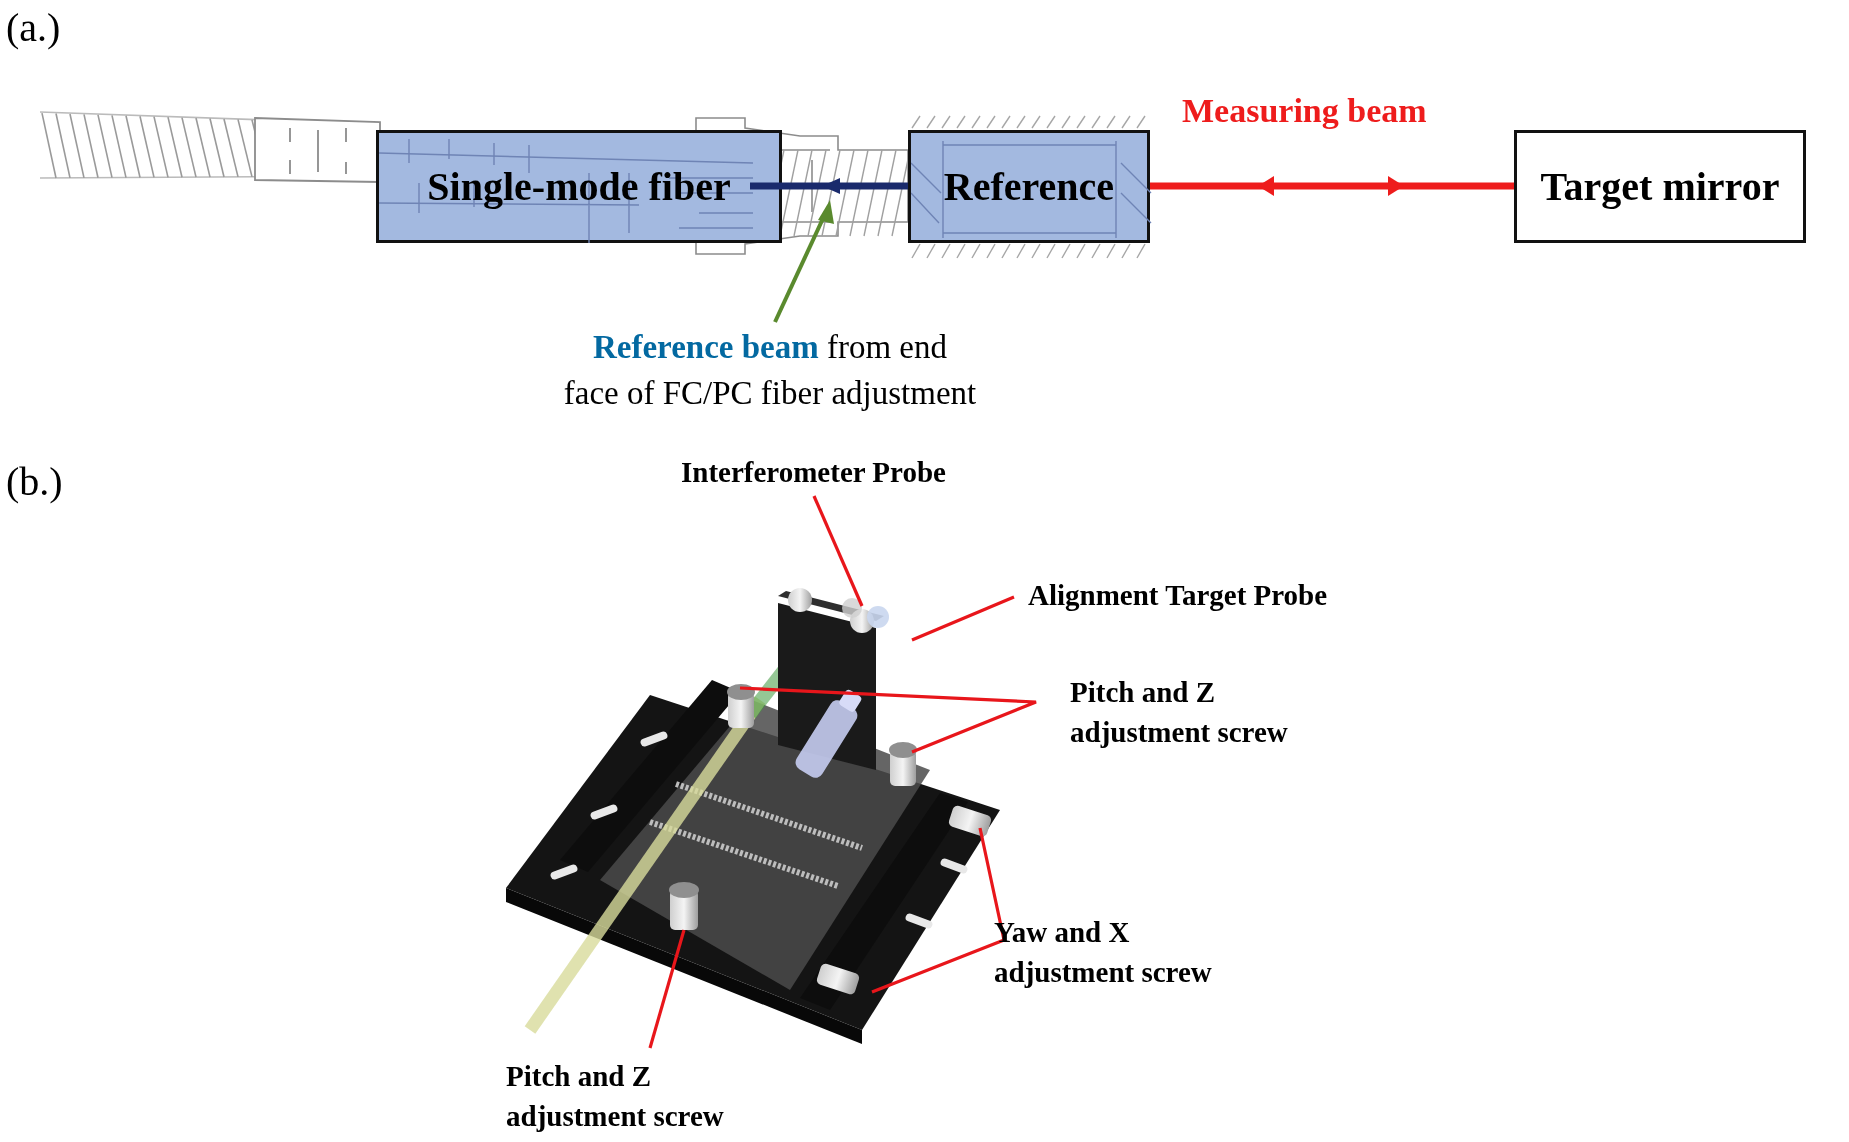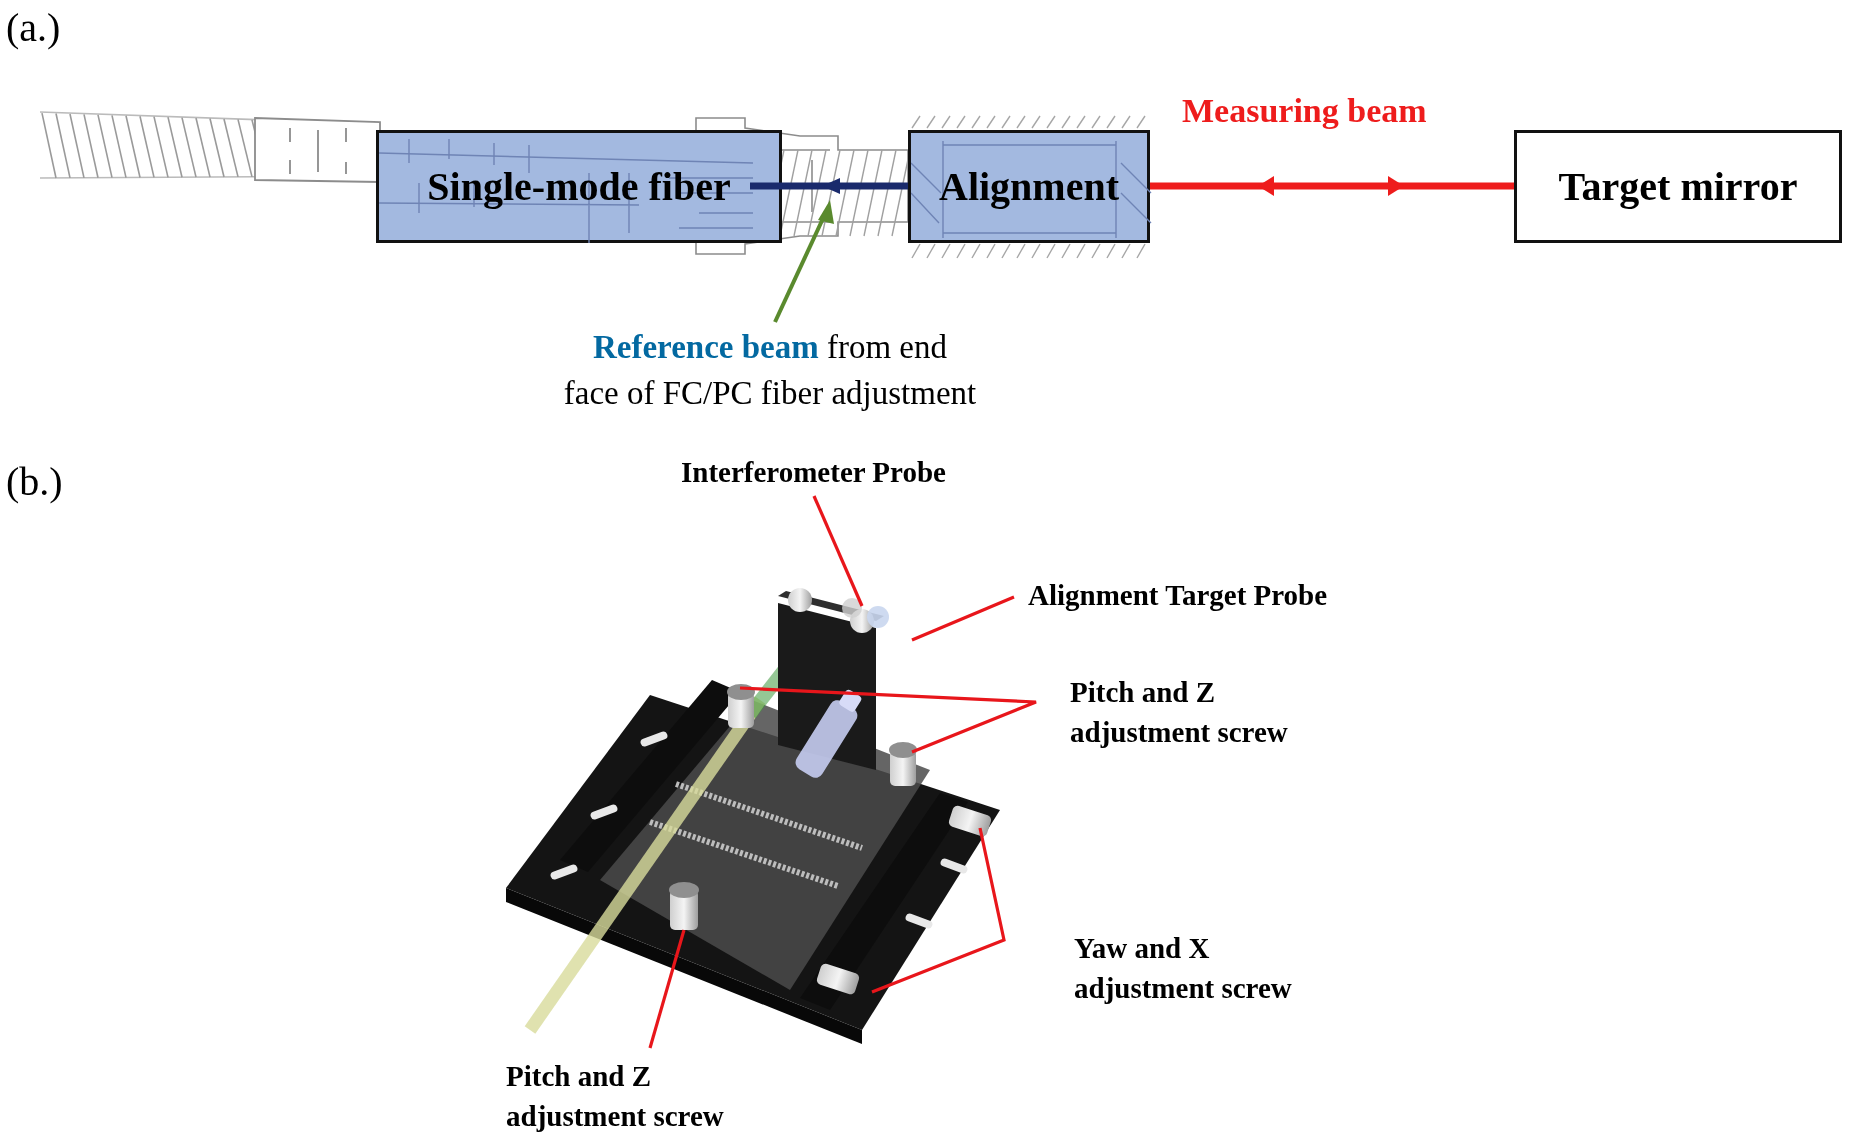--- a/index.html
+++ b/index.html
@@ -115,24 +115,24 @@
   <span class="box-label" style="position:relative;">Single-mode fiber</span>
 </div>
 
 <div class="abs blue-box" style="left:908px; top:130px; width:242px; height:113px;">
   <svg width="242" height="113" style="position:absolute;left:0;top:0;">
     <g stroke="#6f84b5" stroke-width="1.4" fill="none">
       <path d="M32 8 L32 105 M205 8 L205 105 M32 12 L205 12 M32 100 L205 100"></path>
       <path d="M0 30 L30 60 M0 60 L28 90 M210 30 L240 60 M210 60 L240 90"></path>
     </g>
   </svg>
-  <span class="box-label" style="position:relative;">Alignment</span>
-</div>
-
-<div class="abs white-box" style="left:1514px; top:130px; width:328px; height:113px;">
+  <span class="box-label" style="position:relative;">Reference</span>
+</div>
+
+<div class="abs white-box" style="left:1514px; top:130px; width:292px; height:113px;">
   <span class="box-label">Target mirror</span>
 </div>
 
 <svg width="1849" height="1142">
 
   <line x1="750" y1="186" x2="908" y2="186" stroke="#1a2a6c" stroke-width="7"></line>
   <polygon points="822,186 840,178 840,194" fill="#1a2a6c"></polygon>
 
   <line x1="1150" y1="186" x2="1514" y2="186" stroke="#ee1c1c" stroke-width="7"></line>
   <polygon points="1258,186 1274,176 1274,196" fill="#ee1c1c"></polygon>
@@ -232,20 +232,20 @@
     <line x1="684" y1="930" x2="650" y2="1048"></line>
   </g>
 </svg>
 
 <div class="abs callout" style="left:681px; top:452px;">Interferometer Probe</div>
 <div class="abs callout" style="left:1028px; top:575px;">Alignment Target Probe</div>
 <div class="abs callout" style="left:1070px; top:672px;">
   <div>Pitch and Z</div>
   <div>adjustment screw</div>
 </div>
-<div class="abs callout" style="left:1074px; top:912px;margin-top:16px;">
+<div class="abs callout" style="left:994px; top:912px;">
   <div>Yaw and X</div>
   <div>adjustment screw</div>
 </div>
 <div class="abs callout" style="left:506px; top:1056px;">
   <div>Pitch and Z</div>
   <div>adjustment screw</div>
 </div>
 
 </body></html>

